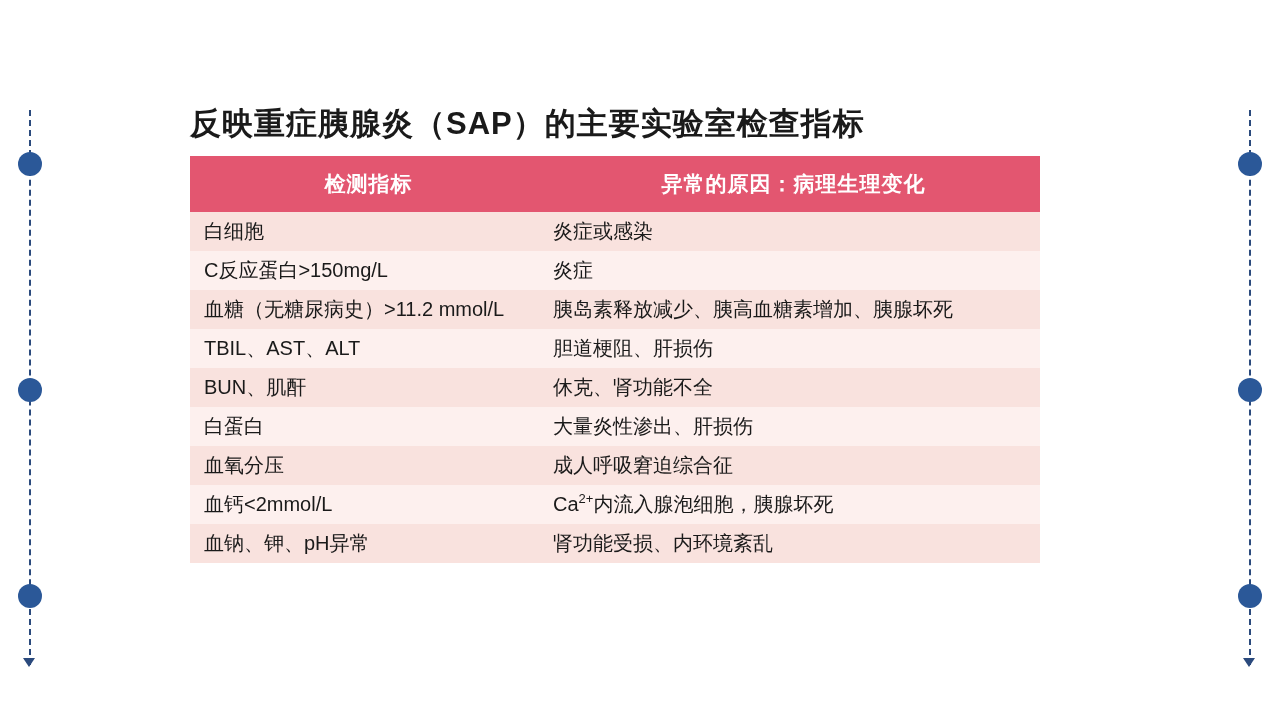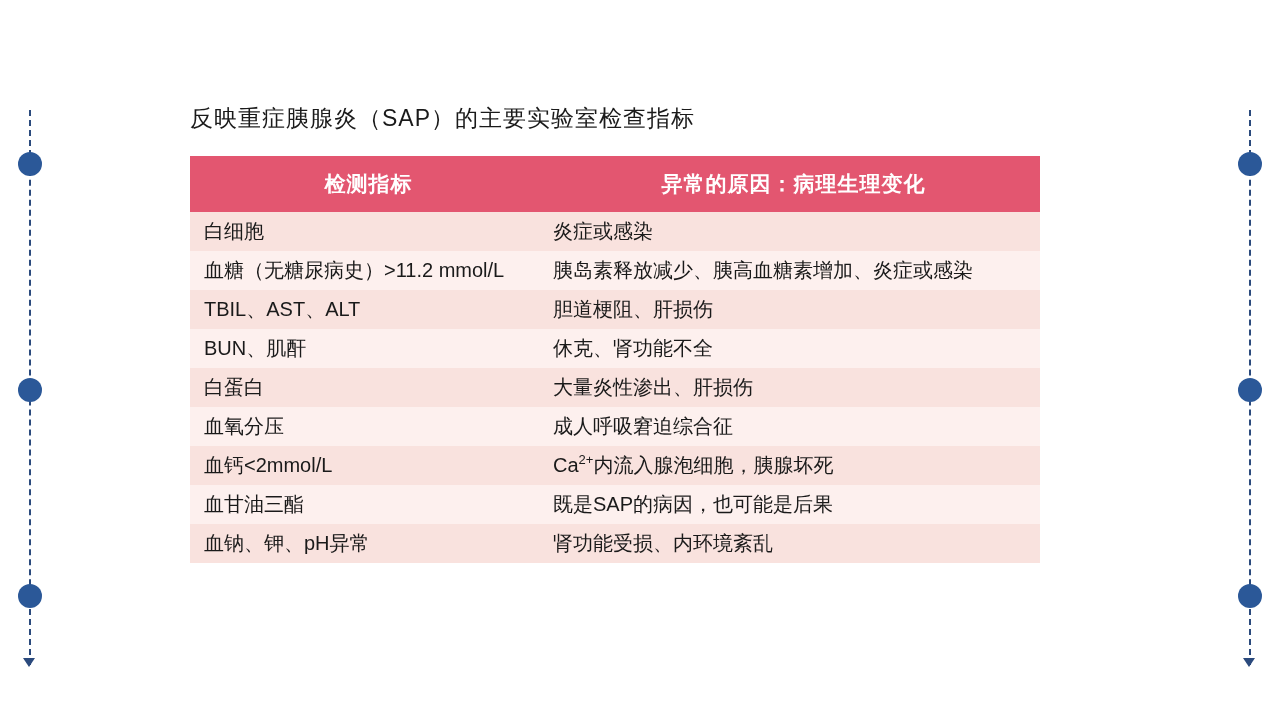--- a/index.html
+++ b/index.html
@@ -53,22 +53,22 @@
   }
   .rail .dot.d1 { top: 42px; }
   .rail .dot.d2 { top: 268px; }
   .rail .dot.d3 { top: 474px; }
 
   
   .slide-title {
     position: absolute;
     left: 190px;
     top: 103px;
-    font-size: 23px;
-    font-weight: normal;
+    font-size: 31px;
+    font-weight: bold;
     color: #1a1a1a;
     letter-spacing: 1px;
     white-space: nowrap;
   }
 
   
   .table-wrap {
     position: absolute;
     left: 190px;
     top: 156px;
@@ -141,22 +141,26 @@
         <th>检测指标</th>
         <th>异常的原因：病理生理变化</th>
       </tr>
     </thead>
     <tbody id="table-body">
         <tr>
           <td class="col-ind">白细胞</td>
           <td class="col-cause">炎症或感染</td>
         </tr>
         <tr>
+          <td class="col-ind">C反应蛋白&gt;150mg/L</td>
+          <td class="col-cause">炎症</td>
+        </tr>
+        <tr>
           <td class="col-ind">血糖（无糖尿病史）&gt;11.2 mmol/L</td>
-          <td class="col-cause">胰岛素释放减少、胰高血糖素增加、炎症或感染</td>
+          <td class="col-cause">胰岛素释放减少、胰高血糖素增加、胰腺坏死</td>
         </tr>
         <tr>
           <td class="col-ind">TBIL、AST、ALT</td>
           <td class="col-cause">胆道梗阻、肝损伤</td>
         </tr>
         <tr>
           <td class="col-ind">BUN、肌酐</td>
           <td class="col-cause">休克、肾功能不全</td>
         </tr>
         <tr>
@@ -165,22 +169,18 @@
         </tr>
         <tr>
           <td class="col-ind">血氧分压</td>
           <td class="col-cause">成人呼吸窘迫综合征</td>
         </tr>
         <tr>
           <td class="col-ind">血钙&lt;2mmol/L</td>
           <td class="col-cause">Ca<sup>2+</sup>内流入腺泡细胞，胰腺坏死</td>
         </tr>
         <tr>
-          <td class="col-ind">血甘油三酯</td>
-          <td class="col-cause">既是SAP的病因，也可能是后果</td>
-        </tr>
-        <tr>
           <td class="col-ind">血钠、钾、pH异常</td>
           <td class="col-cause">肾功能受损、内环境紊乱</td>
         </tr>
       </tbody>
   </table>
 </div>
 
 </body></html>

